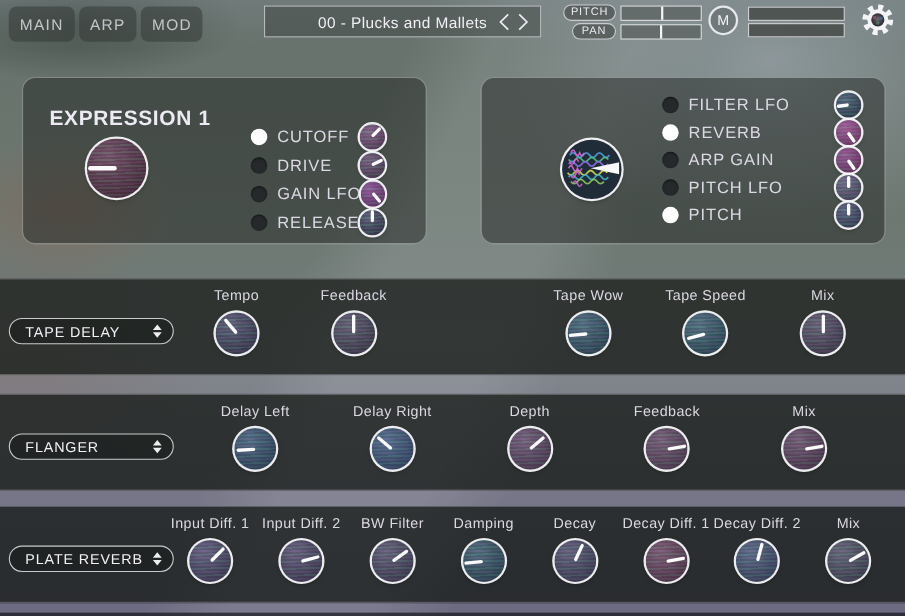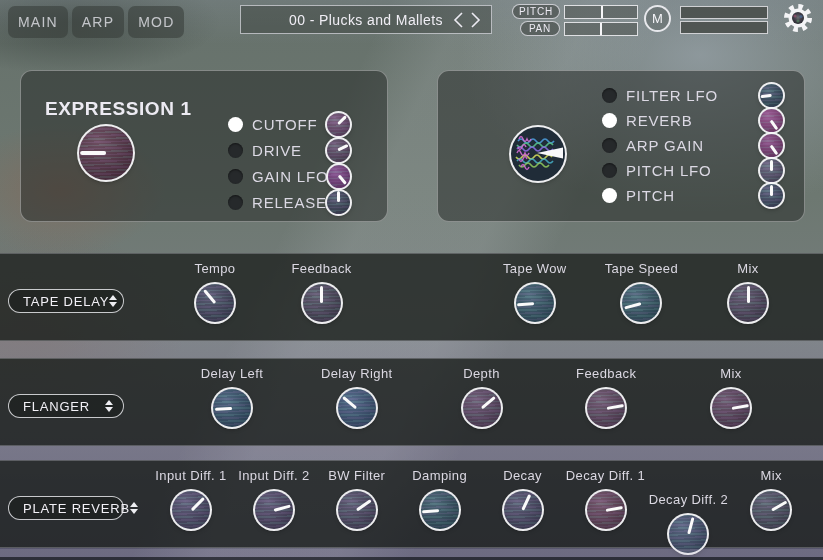--- a/index.html
+++ b/index.html
@@ -94,21 +94,21 @@
   .k-sm { width:23px; height:23px; } .k-sm .ptr { width:2.5px; margin-left:-1.25px; }
   .knob.waves { overflow:hidden; background-image:none; background-color:#202c38; }
   .knob.waves svg { position:absolute; left:0; top:0; }
   
   .band {
     position:absolute; left:0; width:823px; height:88px;
     background:rgba(28,32,30,0.78);
     border-top:1px solid rgba(205,205,216,0.30); border-bottom:1px solid rgba(205,205,216,0.30);
   }
   .dropdown {
-    position:absolute; left:8px; top:35px; width:116px; height:24px; border-radius:12px;
+    position:absolute; left:8px; top:35px; width:150px; height:24px; border-radius:12px;
     border:1px solid rgba(248,248,252,0.78); background:rgba(24,27,25,0.55);
     display:flex; align-items:center; padding:0 10px 0 14px;
   }
   .dd-label { flex:1 1 auto; font-size:13px; letter-spacing:0.8px; color:#f2f0f6; white-space:nowrap; }
   .updown { display:flex; flex-direction:column; gap:2px; align-items:center; }
   .tri-up { width:0; height:0; border-left:4.5px solid transparent; border-right:4.5px solid transparent; border-bottom:5px solid #eeeef2; }
   .tri-down { width:0; height:0; border-left:4.5px solid transparent; border-right:4.5px solid transparent; border-top:5px solid #eeeef2; }
   .param { position:absolute; width:96px; top:0; text-align:center; }
   .param .p-label { margin-top:7px; font-size:13px; letter-spacing:0.4px; color:#dbd8e2; white-space:nowrap; }
   .param .knob { margin:8px auto 0 auto; }
@@ -391,21 +391,21 @@
           <div class="knob k-md" style="--kc: #4c4c68;">
             <div class="ptr" style="transform: rotate(25deg);"></div>
           </div>
         </div>
         <div class="param" style="left: 557.5px;">
           <div class="p-label">Decay Diff. 1</div>
           <div class="knob k-md" style="--kc: #66465e;">
             <div class="ptr" style="transform: rotate(80deg);"></div>
           </div>
         </div>
-        <div class="param" style="left: 640.4px; margin-top: 24px;">
+        <div class="param" style="left: 640.4px;">
           <div class="p-label">Decay Diff. 2</div>
           <div class="knob k-md" style="--kc: #475572;">
             <div class="ptr" style="transform: rotate(15deg);"></div>
           </div>
         </div>
         <div class="param" style="left: 723.3px;">
           <div class="p-label">Mix</div>
           <div class="knob k-md" style="--kc: #4e5163;">
             <div class="ptr" style="transform: rotate(60deg);"></div>
           </div>

